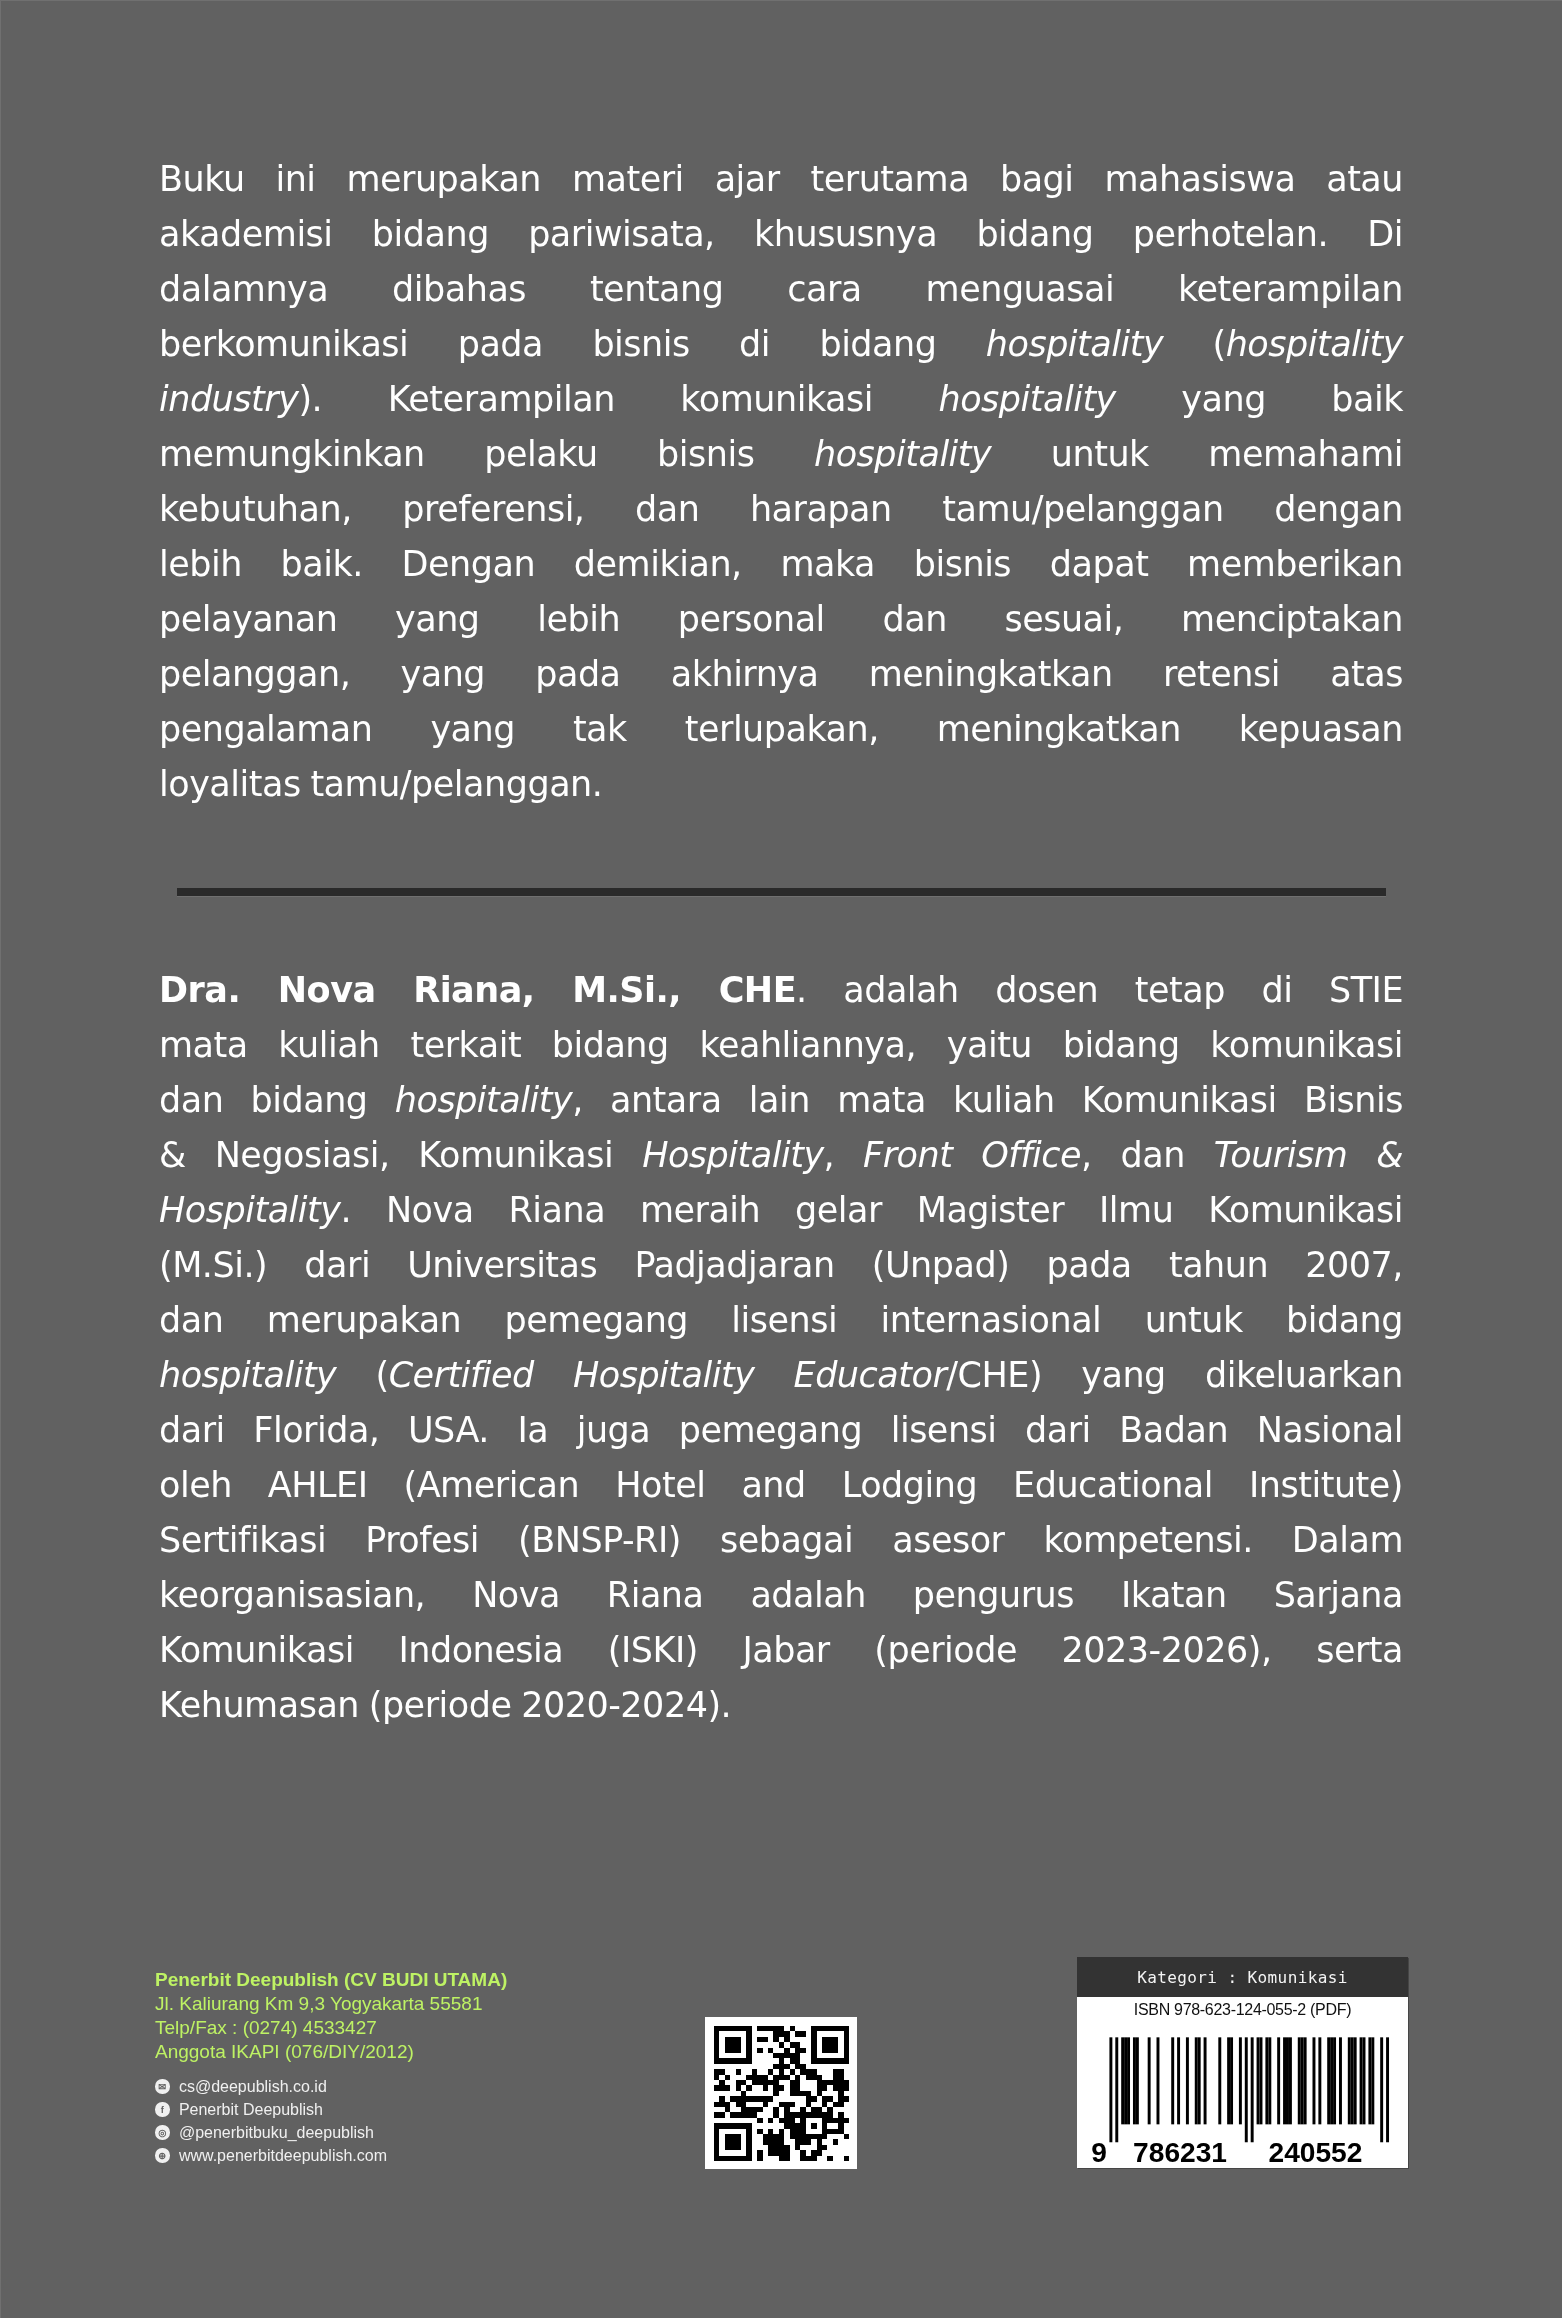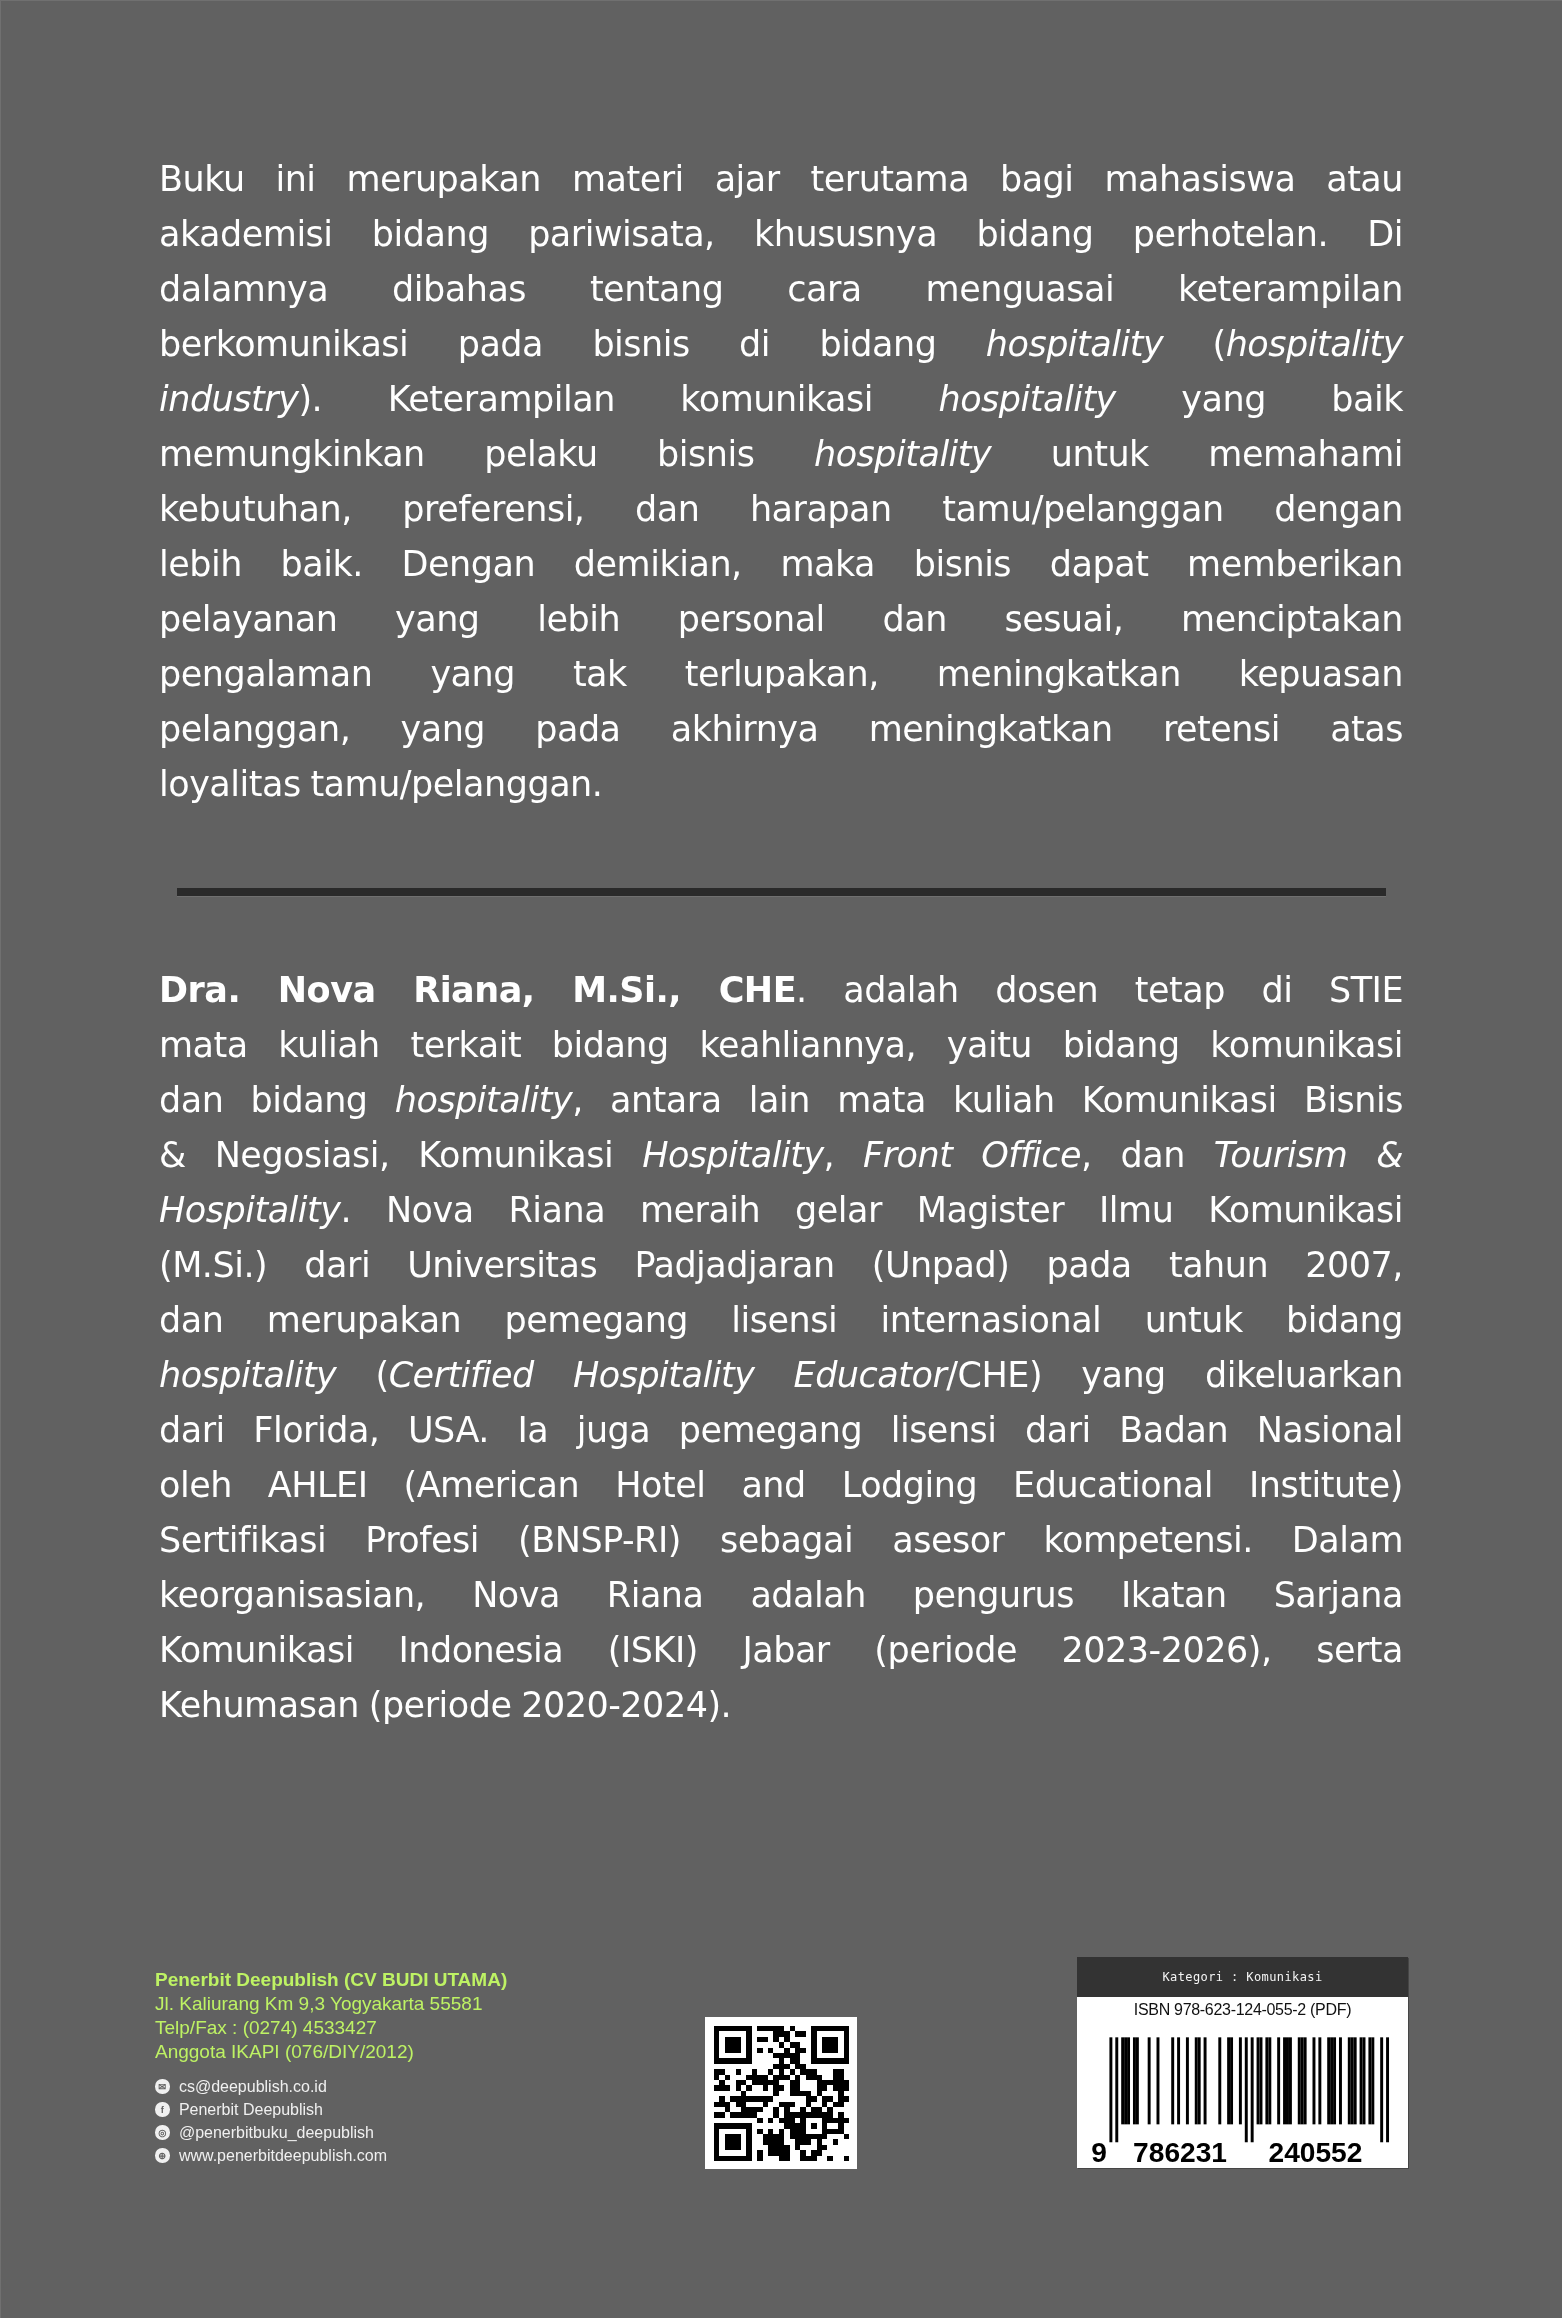--- a/index.html
+++ b/index.html
@@ -48,21 +48,21 @@
   .qr {
     position: absolute; left: 705px; top: 2017px; width: 152px; height: 152px; background: #fff;
   }
   .qr svg { position: absolute; left: 8.5px; top: 8.5px; }
   .isbn-box {
     position: absolute; left: 1077px; top: 1957px; width: 331px; height: 211px;
     background: #fff; box-shadow: 0.9px 0.9px 0 #444;
   }
   .isbn-box .cat {
     height: 40px; background: #333333; color: #f4f4f4;
-    font-family: "DejaVu Sans Mono", monospace; font-size: 12px;
+    font-family: "DejaVu Sans Mono", monospace; font-size: 16px;
     display: flex; align-items: center; justify-content: center; letter-spacing: 0.4px;
   }
   .isbn-box .isbn {
     text-align: center; color: #111; font-size: 16px; margin-top: 4px; letter-spacing: -0.3px;
   }
   .isbn-box svg.barcode { position: absolute; left: 0; top: 0; }
 </style>
 </head>
 <body>
 
@@ -71,22 +71,22 @@
 <div class="para" id="blurb">
     <span class="line"><span>Buku ini merupakan materi ajar terutama bagi mahasiswa atau</span></span>
     <span class="line"><span>akademisi bidang pariwisata, khususnya bidang perhotelan. Di</span></span>
     <span class="line"><span>dalamnya dibahas tentang cara menguasai keterampilan</span></span>
     <span class="line"><span>berkomunikasi pada bisnis di bidang </span><i>hospitality</i><span> (</span><i>hospitality</i></span>
     <span class="line"><i>industry</i><span>). Keterampilan komunikasi </span><i>hospitality</i><span> yang baik</span></span>
     <span class="line"><span>memungkinkan pelaku bisnis </span><i>hospitality</i><span> untuk memahami</span></span>
     <span class="line"><span>kebutuhan, preferensi, dan harapan tamu/pelanggan dengan</span></span>
     <span class="line"><span>lebih baik. Dengan demikian, maka bisnis dapat memberikan</span></span>
     <span class="line"><span>pelayanan yang lebih personal dan sesuai, menciptakan</span></span>
+    <span class="line"><span>pelanggan, yang pada akhirnya meningkatkan retensi atas</span></span>
     <span class="line"><span>pengalaman yang tak terlupakan, meningkatkan kepuasan</span></span>
-    <span class="line"><span>pelanggan, yang pada akhirnya meningkatkan retensi atas</span></span>
     <span class="line last"><span>loyalitas tamu/pelanggan.</span></span>
   </div>
 
 <div class="divider"></div>
 
 <div class="para" id="bio">
     <span class="line"><b>Dra. Nova Riana, M.Si., CHE</b><span>. adalah dosen tetap di STIE</span></span>
     <span class="line"><span>mata kuliah terkait bidang keahliannya, yaitu bidang komunikasi</span></span>
     <span class="line"><span>dan bidang </span><i>hospitality</i><span>, antara lain mata kuliah Komunikasi Bisnis</span></span>
     <span class="line"><span>&amp; Negosiasi, Komunikasi </span><i>Hospitality</i><span>, </span><i>Front Office</i><span>, dan </span><i>Tourism &amp;</i></span>

